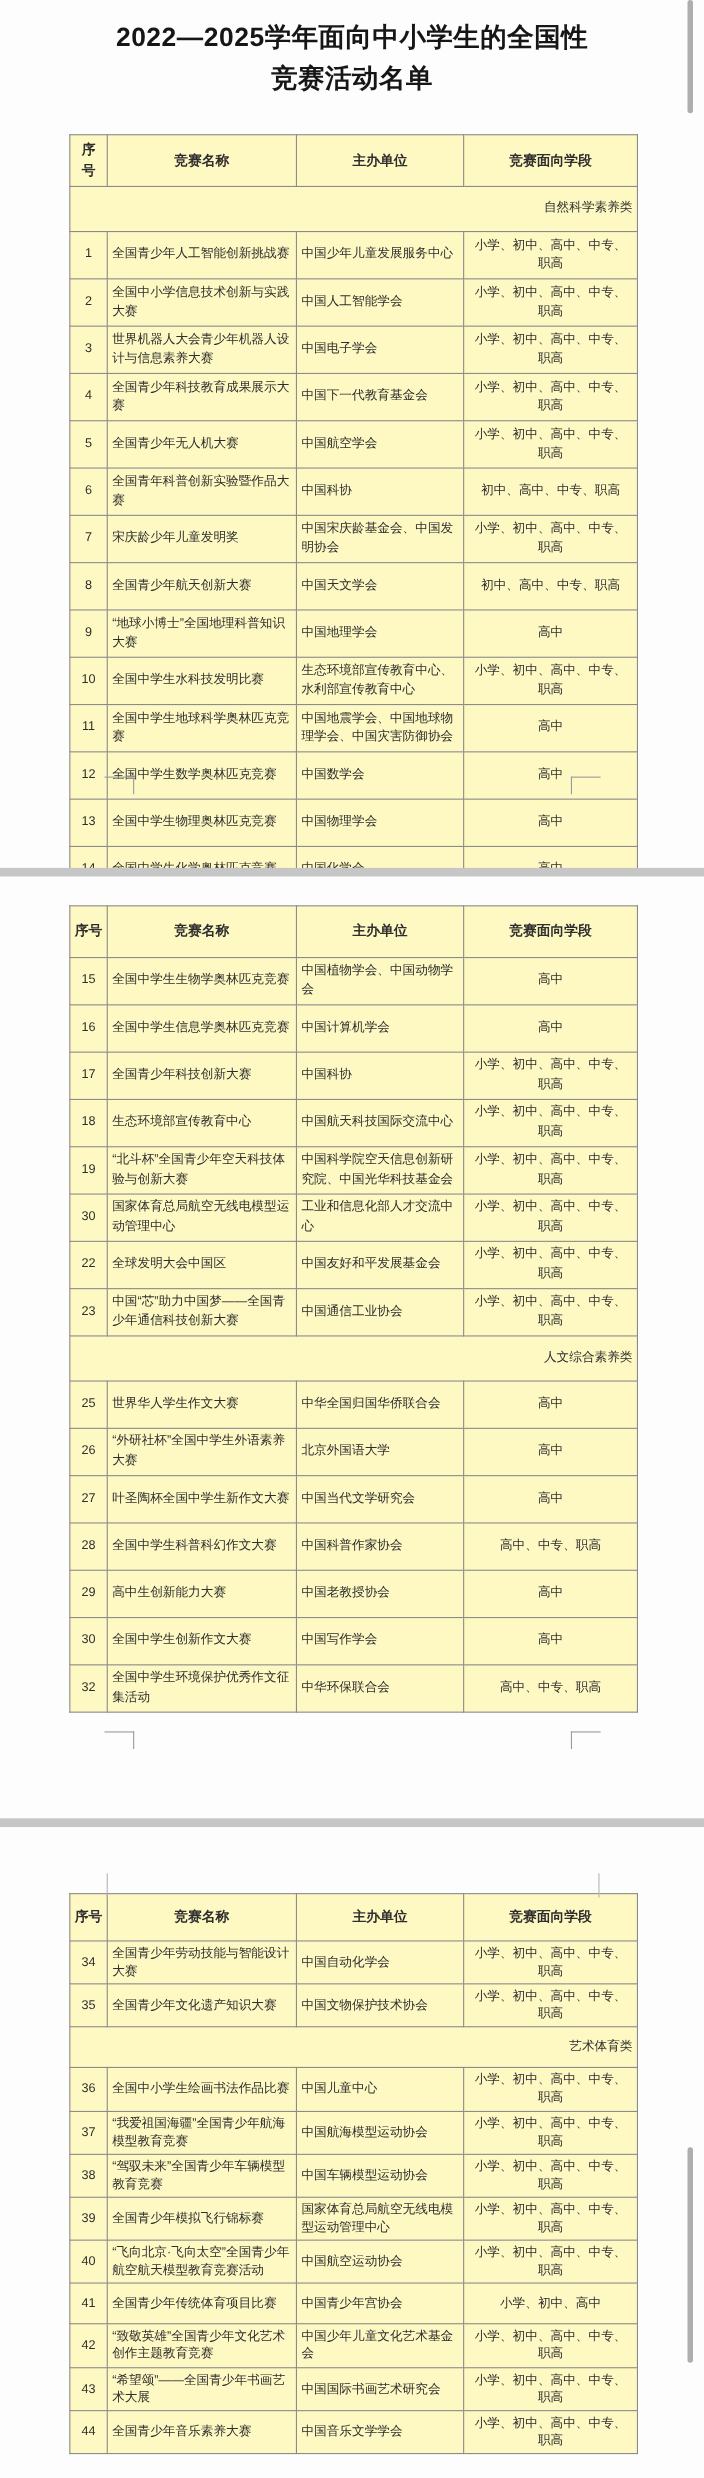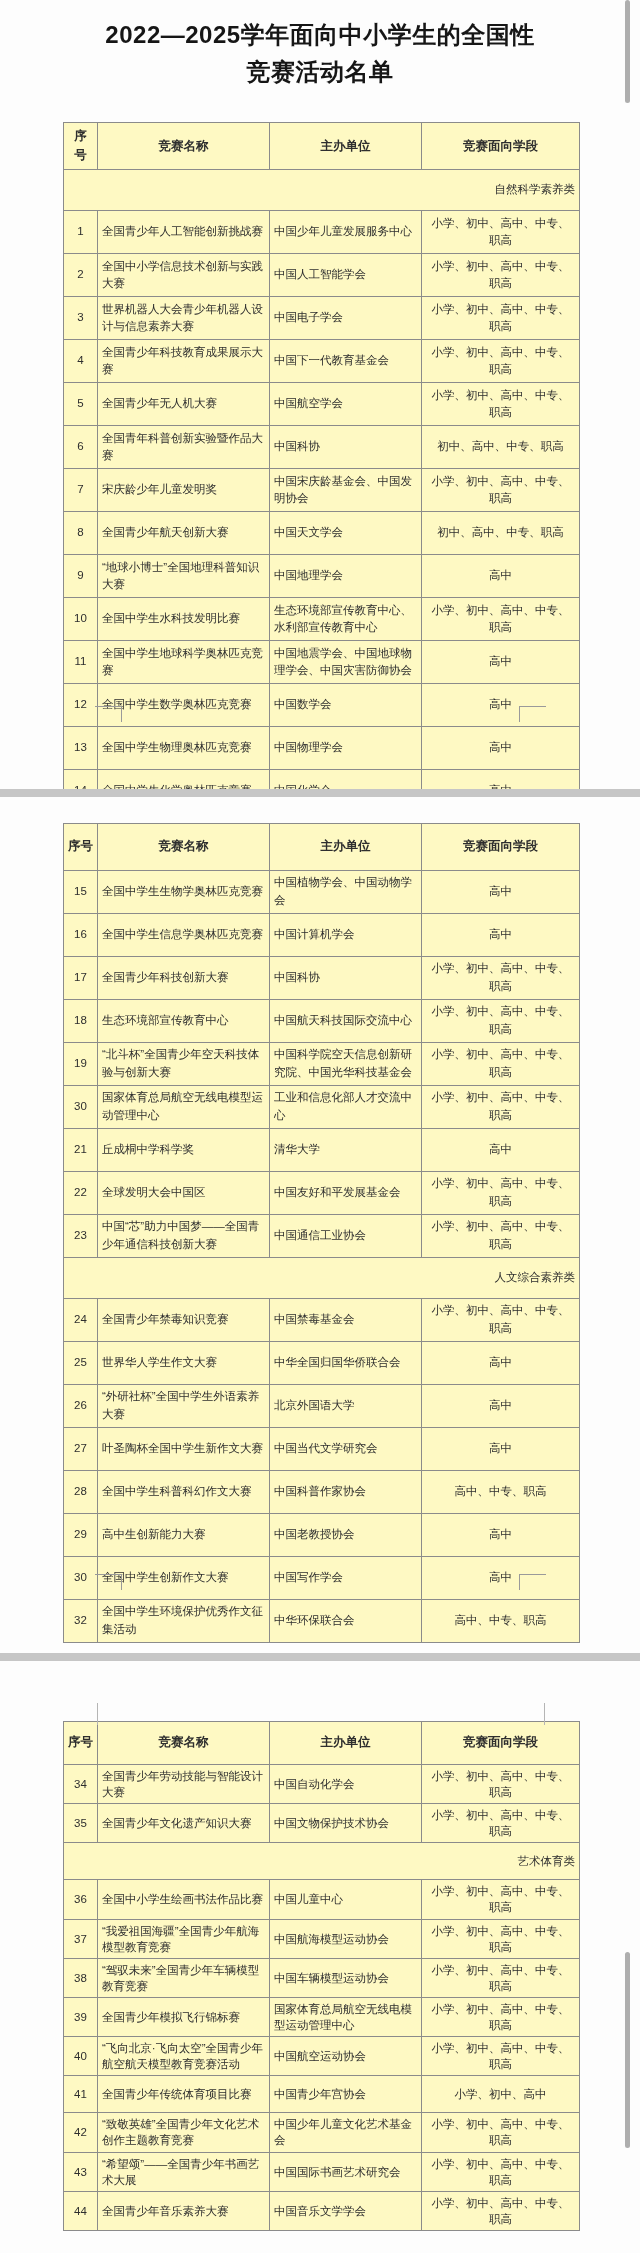--- a/index.html
+++ b/index.html
@@ -221,45 +221,33 @@
           <td class="org">中国科学院空天信息创新研究院、中国光华科技基金会</td>
           <td class="stage">小学、初中、高中、中专、职高</td>
         </tr>
         <tr>
           <td class="no">30</td>
           <td class="name">国家体育总局航空无线电模型运动管理中心</td>
           <td class="org">工业和信息化部人才交流中心</td>
           <td class="stage">小学、初中、高中、中专、职高</td>
         </tr>
         <tr>
-          <td class="no">21</td>
-          <td class="name">丘成桐中学科学奖</td>
-          <td class="org">清华大学</td>
-          <td class="stage">高中</td>
-        </tr>
-        <tr>
           <td class="no">22</td>
           <td class="name">全球发明大会中国区</td>
           <td class="org">中国友好和平发展基金会</td>
           <td class="stage">小学、初中、高中、中专、职高</td>
         </tr>
         <tr>
           <td class="no">23</td>
           <td class="name">中国“芯”助力中国梦——全国青少年通信科技创新大赛</td>
           <td class="org">中国通信工业协会</td>
           <td class="stage">小学、初中、高中、中专、职高</td>
         </tr>
         <tr>
           <td colspan="4" class="cat">人文综合素养类</td>
-        </tr>
-        <tr>
-          <td class="no">24</td>
-          <td class="name">全国青少年禁毒知识竞赛</td>
-          <td class="org">中国禁毒基金会</td>
-          <td class="stage">小学、初中、高中、中专、职高</td>
         </tr>
         <tr>
           <td class="no">25</td>
           <td class="name">世界华人学生作文大赛</td>
           <td class="org">中华全国归国华侨联合会</td>
           <td class="stage">高中</td>
         </tr>
         <tr>
           <td class="no">26</td>
           <td class="name">“外研社杯”全国中学生外语素养大赛</td>

